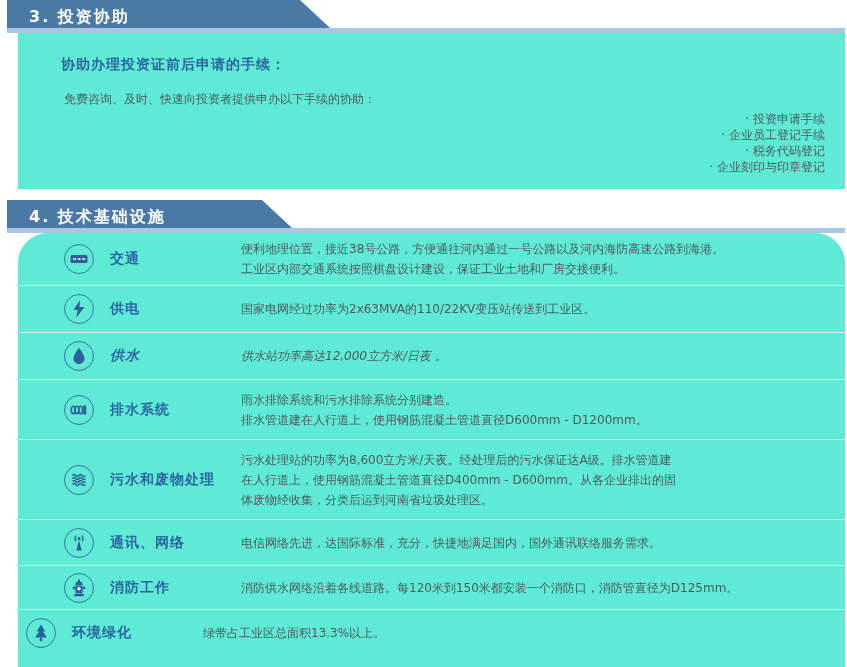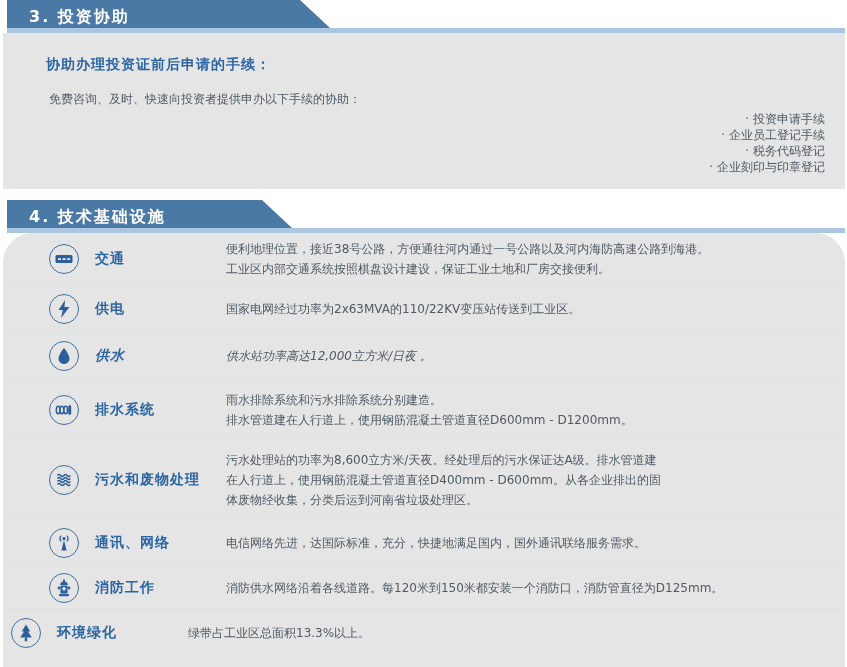--- a/index.html
+++ b/index.html
@@ -12,21 +12,21 @@
   .banner-stripe { position:absolute; left:0; right:0; bottom:0; height:5px; background:#aac6e1; }
   .banner { position:absolute; left:0; top:0; height:28px; background:#4b79a6;
     clip-path:polygon(0 0, calc(100% - 30px) 0, 100% 100%, 0 100%);
     display:flex; align-items:flex-end; padding-left:22px; }
   .banner .title { color:#ffffff; font-size:16px; font-weight:bold; letter-spacing:2px; }
   .banner.b3 { width:323px; }
   .banner.b4 { width:285px; }
   .wrap3 { padding-top:8px; }
   .wrap4 { margin-top:11px; }
 
-  .content-box { margin-left:3px; margin-right:2px; background:#e5e5e5; }
+  .content-box { margin-left:18px; margin-right:2px; background:#5eead4; }
 
   
   .box3 { height:156px; padding:23px 20px 0 43px; }
   .assist-heading { color:#2b66a3; font-size:14px; font-weight:bold; letter-spacing:1px; }
   .assist-intro { margin-top:17px; margin-left:3px; color:#4e5a64; font-size:12px; }
   .assist-bullets { margin-top:3px; margin-left:3px; color:#4e5a64; font-size:12px; line-height:16px;text-align:right; }
 
   
   .box4 { height:471px;border-radius:30px; }
   .row { display:grid; grid-template-columns:30px 147px 1fr; align-items:center;

